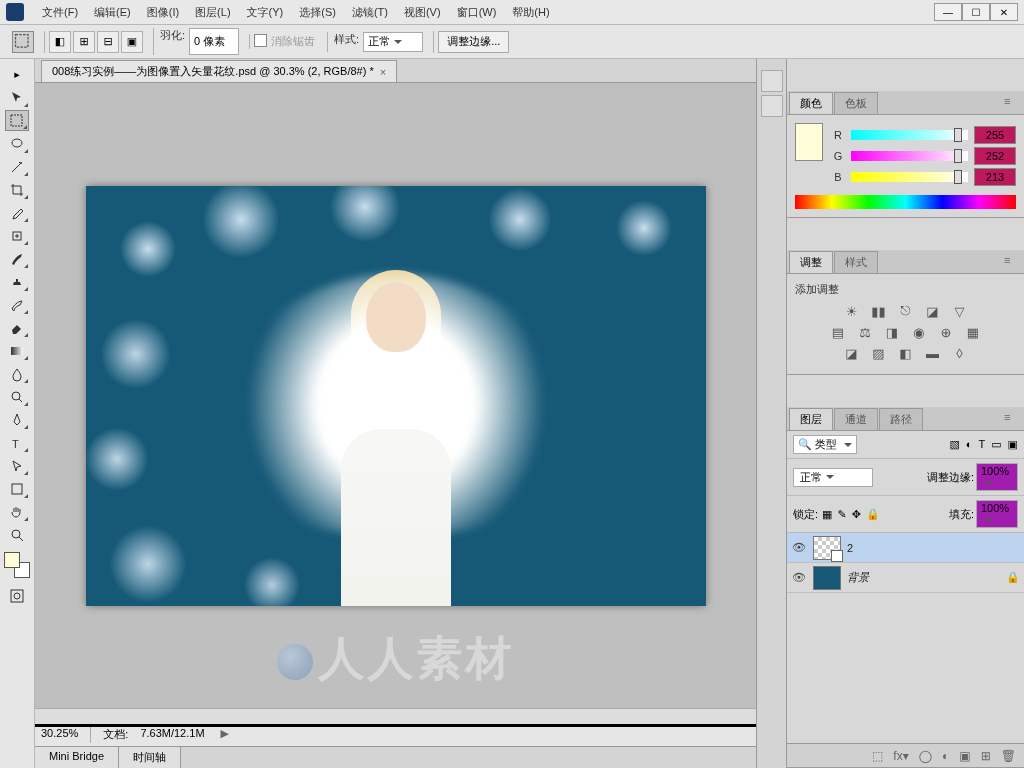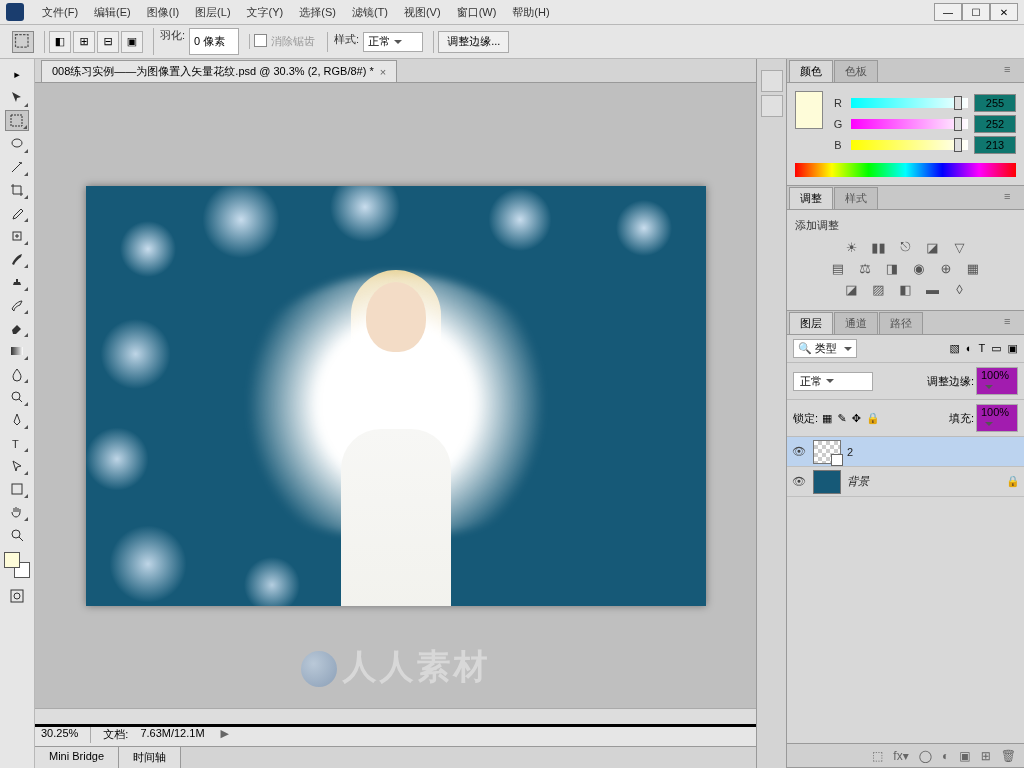--- a/index.html
+++ b/index.html
@@ -65,38 +65,38 @@
 .statusbar .sep { border-left:1px solid #aaa; height:16px; }
 .bottom-tabs { height:22px; background:#d4d4d4; border-top:1px solid #999; display:flex; }
 .bottom-tab { padding:3px 14px; border-right:1px solid #999; background:#e0e0e0; }
 
 
 .right-strip { width:30px; background:#d4d4d4; border-left:1px solid #999; padding-top:8px; }
 .strip-icon { width:22px; height:22px; margin:3px auto; background:#e0e0e0; border:1px solid #aaa; }
 
 
 .panels { width:238px; background:#d8d8d8; border-left:1px solid #999; display:flex; flex-direction:column; }
-.panel { border-bottom:1px solid #999; background:#d8d8d8; }
+.panel { border-bottom:1px solid #999; background:#d8d8d8;margin-top:32px; }
 .panel-tabs { height:24px; display:flex; align-items:end; background:#c8c8c8; border-bottom:1px solid #999; padding-left:2px; position:relative; }
 .panel-tab { padding:3px 10px; background:#c0c0c0; border:1px solid #999; border-bottom:none; margin-right:1px; color:#555; }
 .panel-tab.active { background:#d8d8d8; color:#000; }
 .panel-menu { position:absolute; right:4px; top:4px; width:16px; height:12px; }
 .panel-menu::before { content:"≡"; color:#666; }
 .panel-body { padding:8px; }
 
 
 .color-row { display:flex; align-items:center; margin:3px 0; gap:6px; }
 .color-sw { width:28px; height:38px; background:#fefcd9; border:1px solid #888; float:left; margin-right:8px; }
 .color-letter { width:14px; text-align:center; color:#333; }
 .slider-track { flex:1; height:10px; position:relative; }
 .slider-track.r { background:linear-gradient(90deg,#0ff,#fff); }
 .slider-track.g { background:linear-gradient(90deg,#f0f,#fff); }
 .slider-track.b { background:linear-gradient(90deg,#ff0,#fff); }
 .slider-thumb { position:absolute; right:6px; top:-2px; width:8px; height:14px; background:#ddd; border:1px solid #555; }
-.color-val { width:42px; height:18px; border:1px solid #888; background:#0f766e; text-align:center; line-height:16px; }
+.color-val { width:42px; height:18px; border:1px solid #888; background:#be185d; text-align:center; line-height:16px; }
 .spectrum { height:14px; margin-top:6px; background:linear-gradient(90deg,#f00,#ff0,#0f0,#0ff,#00f,#f0f,#f00); }
 
 
 .adj-title { color:#333; margin-bottom:6px; }
 .adj-row { display:flex; justify-content:center; gap:9px; margin:5px 0; }
 .adj-icon { width:18px; height:16px; display:flex; align-items:center; justify-content:center; color:#555; font-size:13px; }
 
 
 .layers-toolbar { display:flex; align-items:center; gap:4px; padding:4px 6px; border-bottom:1px solid #bbb; }
 .lay-select { flex:0 0 auto; display:flex; align-items:center; border:1px solid #aaa; background:#fff; padding:1px 4px; gap:3px; }
@@ -114,21 +114,21 @@
 .eye::before { content:"👁"; font-size:11px; color:#444; }
 .thumb { width:28px; height:24px; background:#fff; border:1px solid #777; background-image:repeating-conic-gradient(#ccc 0 25%,#fff 0 50%); background-size:8px 8px; position:relative; }
 .thumb.bg-thumb { background:#165977; }
 .thumb .sm { position:absolute; right:-3px; bottom:-3px; width:12px; height:12px; background:#fff; border:1px solid #666; }
 .layer-name { flex:1; color:#222; }
 .lock-ind { color:#777; }
 .panel-footer { height:24px; background:#d0d0d0; border-top:1px solid #999; display:flex; align-items:center; justify-content:flex-end; gap:10px; padding:0 8px; }
 .foot-icon { color:#666; font-size:12px; }
 
 
-.watermark { position:absolute; left:50%; bottom:18px; transform:translateX(-50%); font-size:34px; color:rgba(255,255,255,.4); font-weight:bold; letter-spacing:3px; pointer-events:none; }
+.watermark { position:absolute; left:50%; bottom:18px; transform:translateX(-50%); font-size:46px; color:rgba(255,255,255,.4); font-weight:bold; letter-spacing:3px; pointer-events:none; }
 .watermark .ball { display:inline-block; width:36px; height:36px; border-radius:50%; background:radial-gradient(circle at 35% 35%,rgba(180,210,240,.5),rgba(60,110,170,.4)); vertical-align:middle; margin-right:6px; }
 
 .chev::after { content:""; display:inline-block; margin-left:4px; border:4px solid transparent; border-top-color:#555; transform:translateY(2px); }
 </style>
 </head>
 <body>
 
 <div class="menubar">
   <div class="app-icon"></div>
   <div id="menu-items" style="display: flex;">

